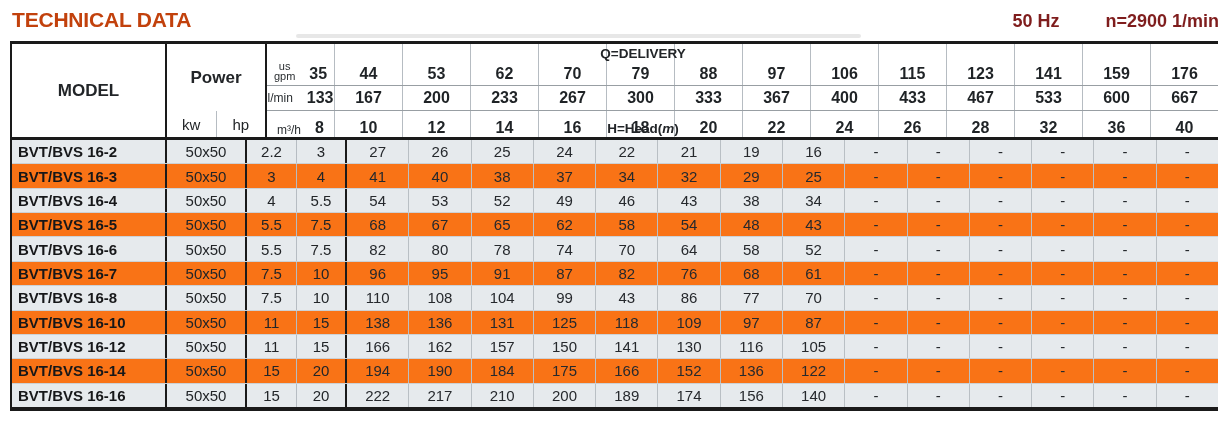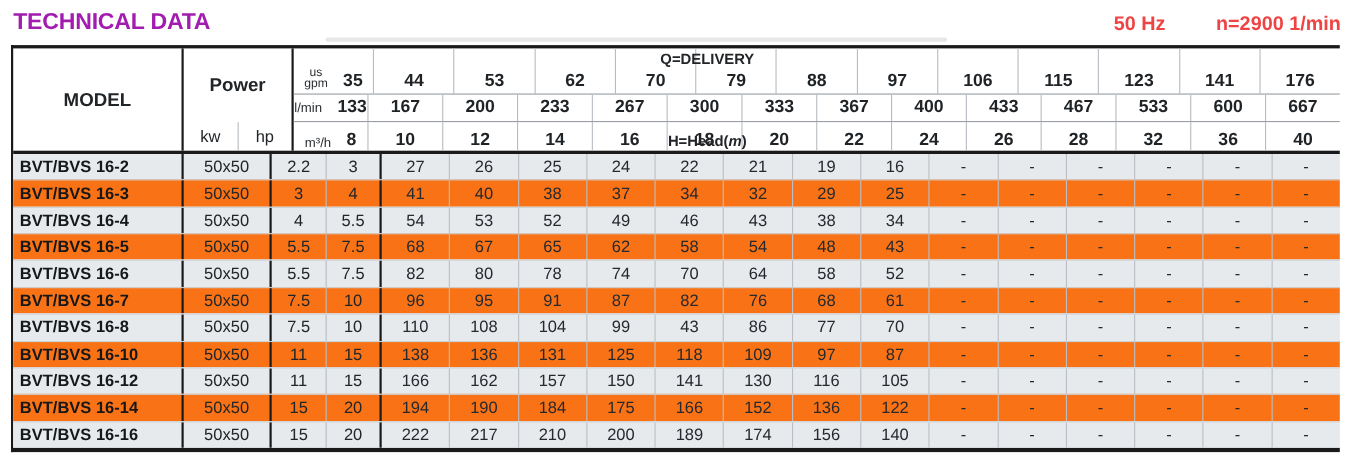--- a/index.html
+++ b/index.html
@@ -1,22 +1,22 @@
 <!DOCTYPE html>
 <html><head>
 <meta charset="utf-8">
 <style>
   * { margin:0; padding:0; box-sizing:border-box; }
   body { background:#ffffff; font-family:"Liberation Sans", sans-serif; }
   .canvas { position:relative; width:1229px; height:422px; background:#ffffff; overflow:hidden; }
 
   .page-title { position:absolute; left:12px; top:8px; font-size:21px; font-weight:bold;
-                letter-spacing:-0.2px; color:#a21caf; }
+                letter-spacing:-0.2px; color:#c2410c; }
   .info-bar { position:absolute; right:10px; top:11px; display:flex; gap:46px;
-              font-size:18px; font-weight:bold; color:#ef4444; }
+              font-size:18px; font-weight:bold; color:#7f1d1d; }
   .artifact { position:absolute; left:296px; top:34px; width:565px; height:4px;
               background:#dadada; opacity:.65; border-radius:2px; }
 
   .dtable { position:absolute; left:10px; top:41px; width:1208px; height:370px;
             border-top:3px solid #1a1a1a; border-bottom:4px solid #1a1a1a;
             border-left:2px solid #1a1a1a; display:flex; flex-direction:column;
             color:#222528; }
 
   
   .thead { display:flex; height:96px; border-bottom:3px solid #1a1a1a; flex:none; }
@@ -137,20 +137,23 @@
             <div class="ucell">
               <span>115</span>
             </div>
             <div class="ucell">
               <span>123</span>
             </div>
             <div class="ucell">
               <span>141</span>
             </div>
             <div class="ucell">
+              <span>159</span>
+            </div>
+            <div class="ucell">
               <span>176</span>
             </div>
           </div>
         <div class="unit-row row-lmin" id="row-lmin">
             <div class="ucell">
               <span class="ulabel">l/min</span>
               <span>133</span>
             </div>
             <div class="ucell">
               <span>167</span>

